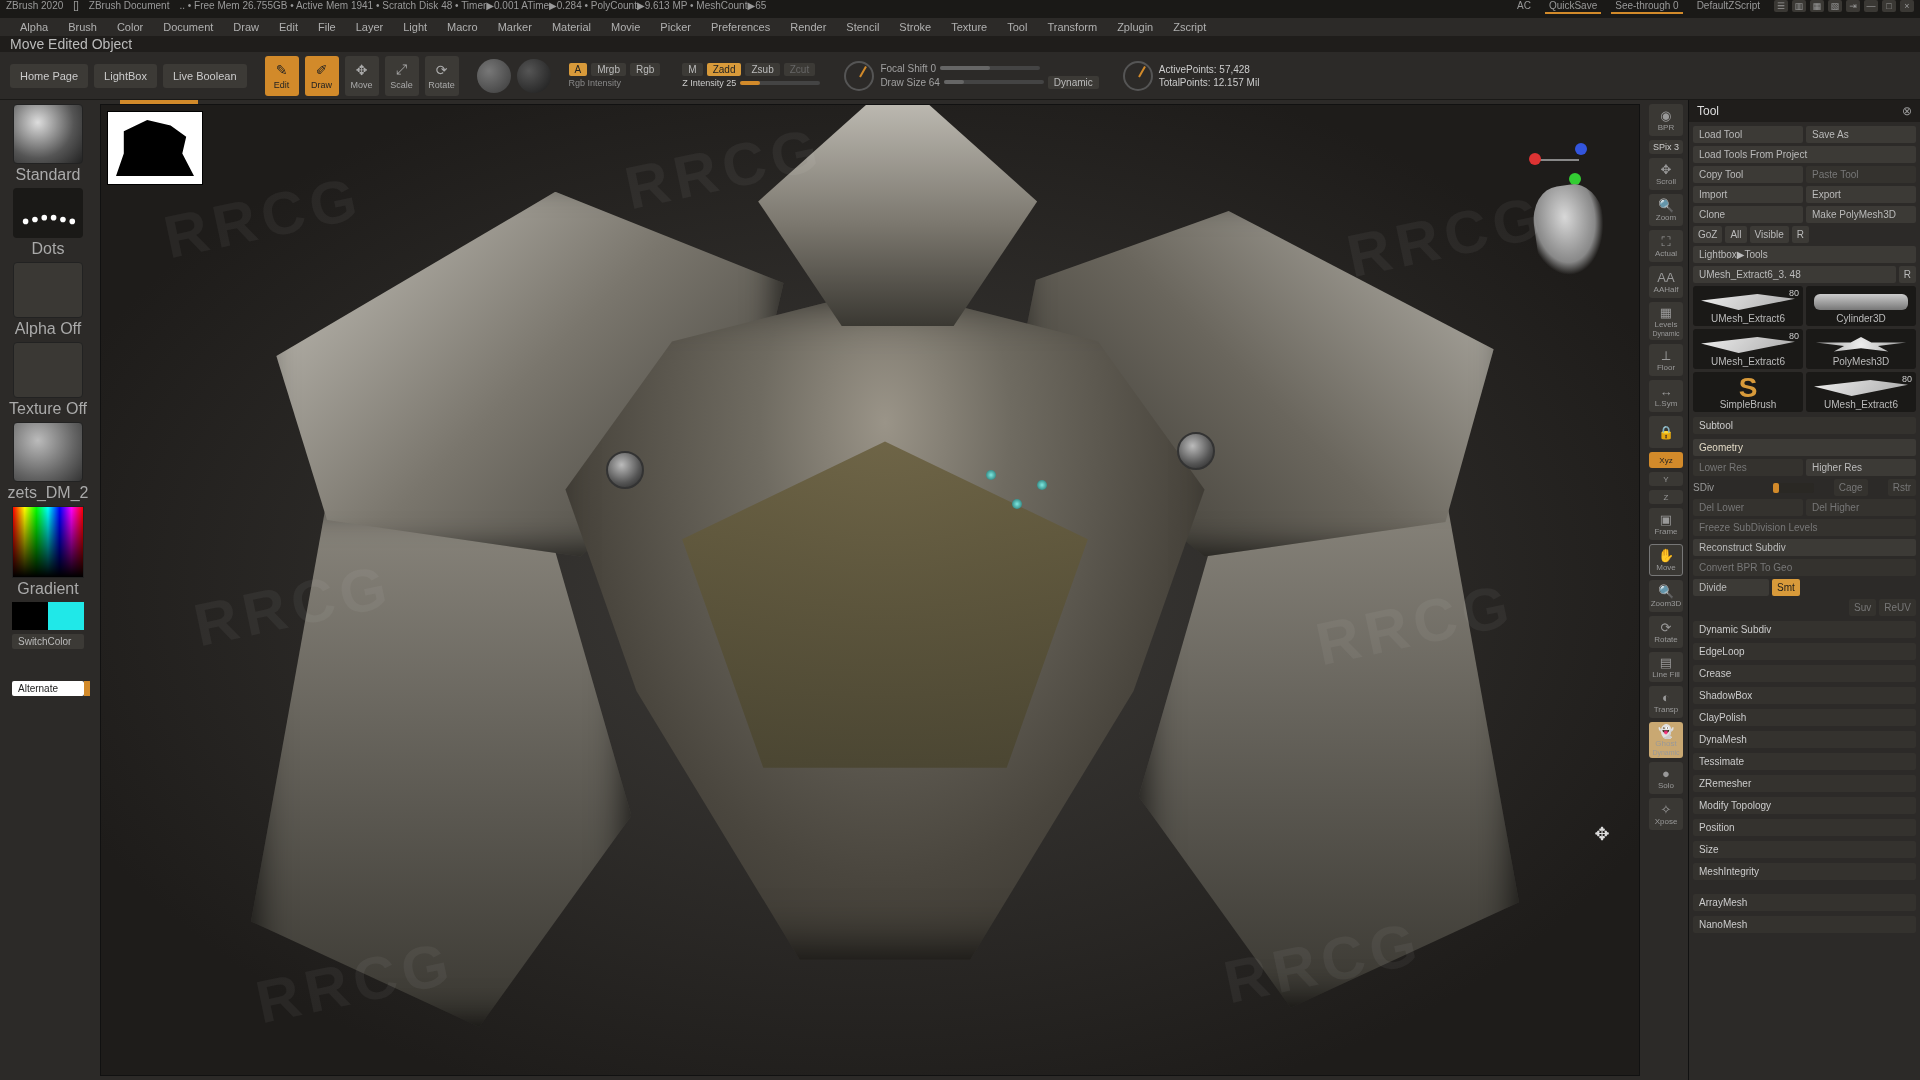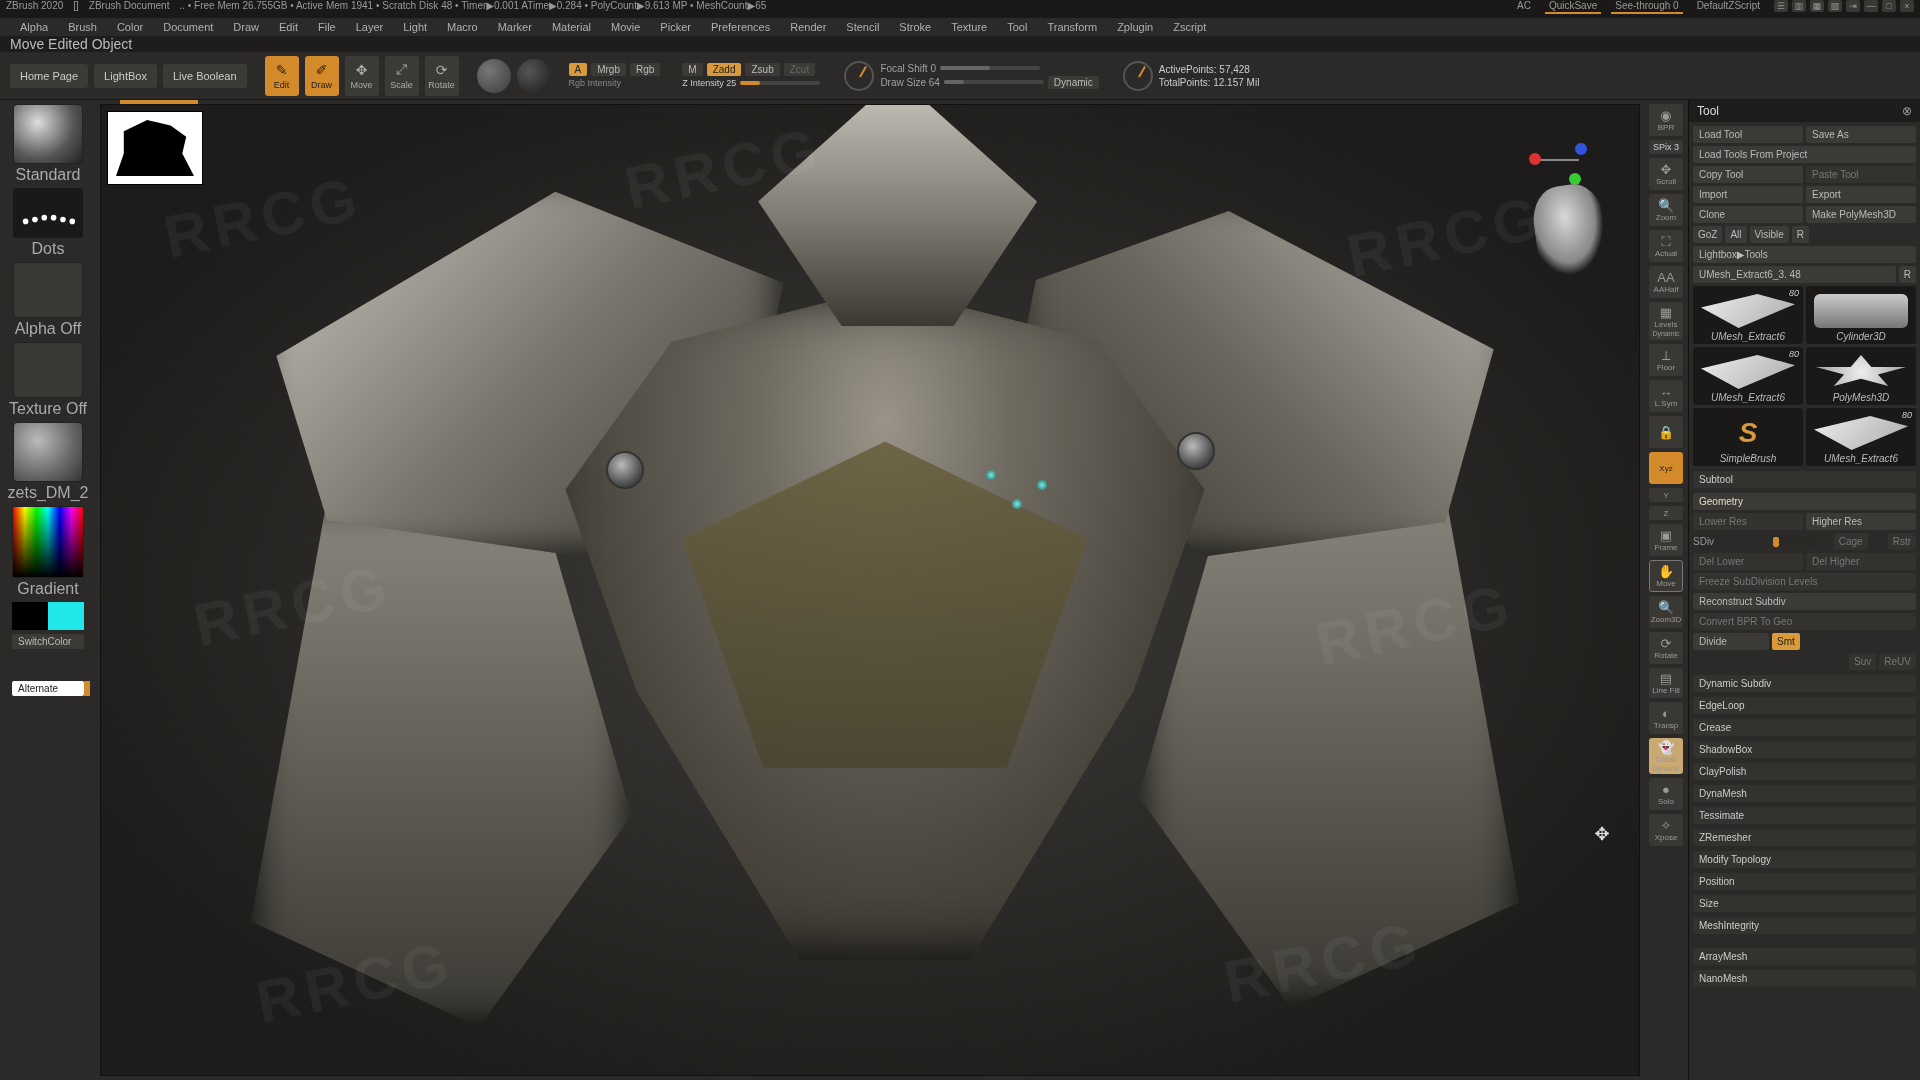--- a/index.html
+++ b/index.html
@@ -255,22 +255,22 @@
 }
 .panel-header .x{font-size:12px;color:#999;}
 .panel-body{padding:4px;display:flex;flex-direction:column;gap:3px;overflow:auto;}
 .btn-row{display:flex;gap:3px;}
 .pbtn{flex:1;background:#3c3a36;color:#bbb;padding:3px 6px;border-radius:2px;white-space:nowrap;}
 .pbtn.sm{flex:0 0 auto;padding:3px 5px;}
 .pbtn.dim{background:#34322e;color:#777;}
 .pbtn.orange{background:#d89a3a;color:#1e1c18;}
 .thumb-grid{display:grid;grid-template-columns:1fr 1fr;gap:3px;}
 .tool-thumb{
-  height:58px;background:#1a1917;border-radius:3px;position:relative;
-  display:flex;align-items:flex-end;justify-content:center;color:#bbb;padding-bottom:2px;font-style:italic;
+  height:40px;background:#1a1917;border-radius:3px;position:relative;
+  display:flex;align-items:flex-end;justify-content:center;color:#bbb;padding-bottom:2px;
 }
 .tool-thumb .cnt{position:absolute;top:2px;right:4px;font-size:9px;color:#ccc;}
 .tool-thumb .shape{position:absolute;inset:8px 8px 16px 8px;}
 .shape.paper{background:linear-gradient(135deg,#eee,#aaa);clip-path:polygon(0 40%,60% 0,100% 30%,40% 100%);}
 .shape.cyl{background:linear-gradient(#ccc,#777);border-radius:6px;}
 .shape.star{background:radial-gradient(circle,#eee,#999);clip-path:polygon(50% 0,61% 35%,98% 35%,68% 57%,79% 91%,50% 70%,21% 91%,32% 57%,2% 35%,39% 35%);}
 .shape.s{color:#d89a3a;font-size:28px;font-weight:bold;display:flex;align-items:center;justify-content:center;background:none;}
 .section-head{background:#34322e;padding:3px 6px;color:#ccc;border-radius:2px;margin-top:2px;}
 .section-head.open{background:#3c3a36;color:#e0d8c4;}
 .slider-row{display:flex;align-items:center;gap:20px;}
@@ -515,21 +515,21 @@
         <span class="ic">⟂</span>
         <span>Floor</span>
       </div>
     <div class="rs-btn">
         <span class="ic">↔</span>
         <span>L.Sym</span>
       </div>
     <div class="rs-btn">
         <span class="ic">🔒</span>
       </div>
-    <div class="rs-btn active" style="height:32px">Xyz</div>
+    <div class="rs-btn active" style="height:16px">Xyz</div>
     <div class="rs-btn" style="height:14px">Y</div>
     <div class="rs-btn" style="height:14px">Z</div>
     <div class="rs-btn">
         <span class="ic">▣</span>
         <span>Frame</span>
       </div>
     <div class="rs-btn boxed">
         <span class="ic">✋</span>
         <span>Move</span>
       </div>

